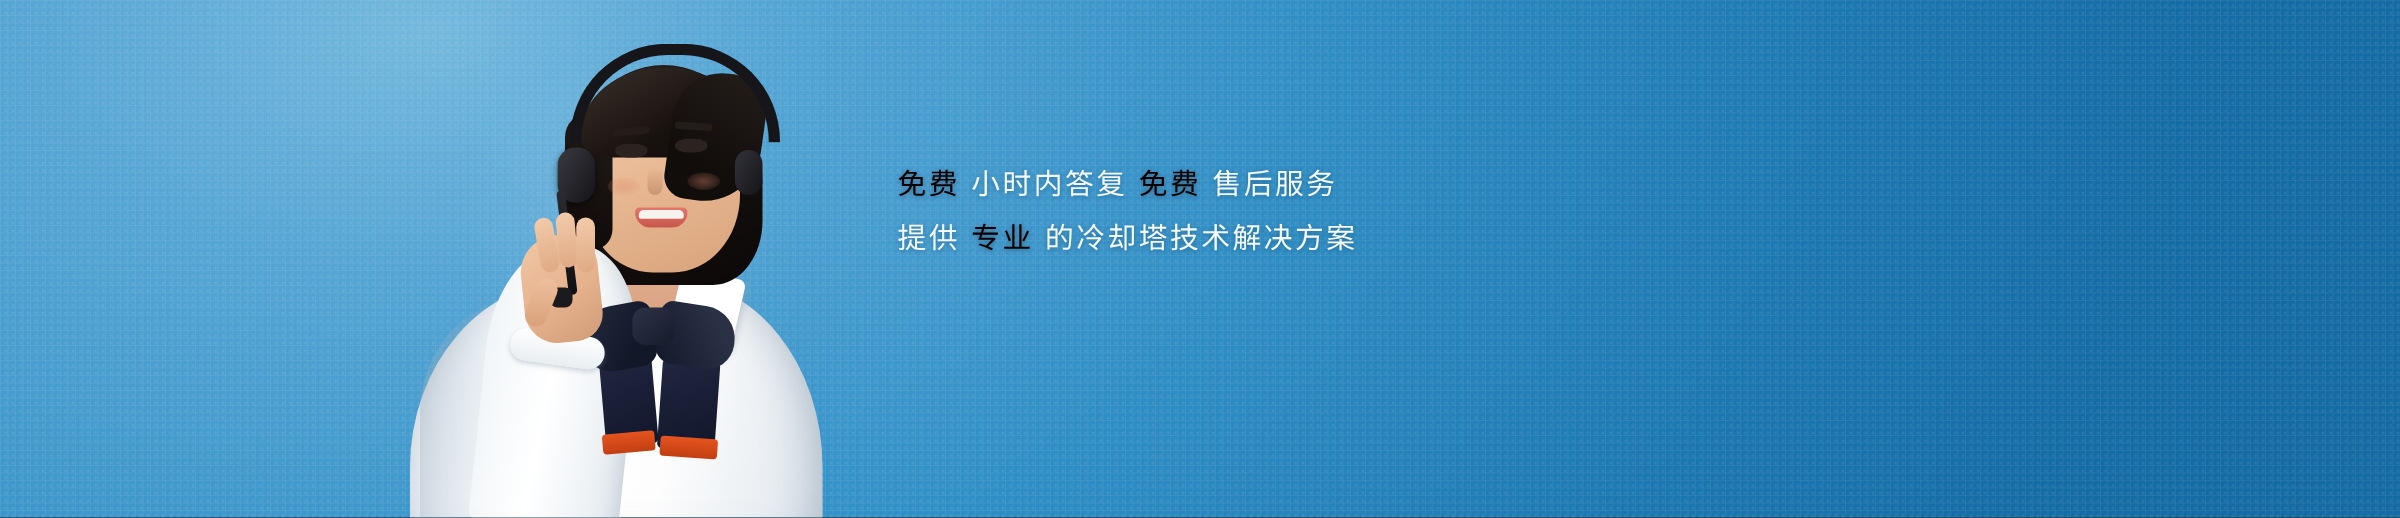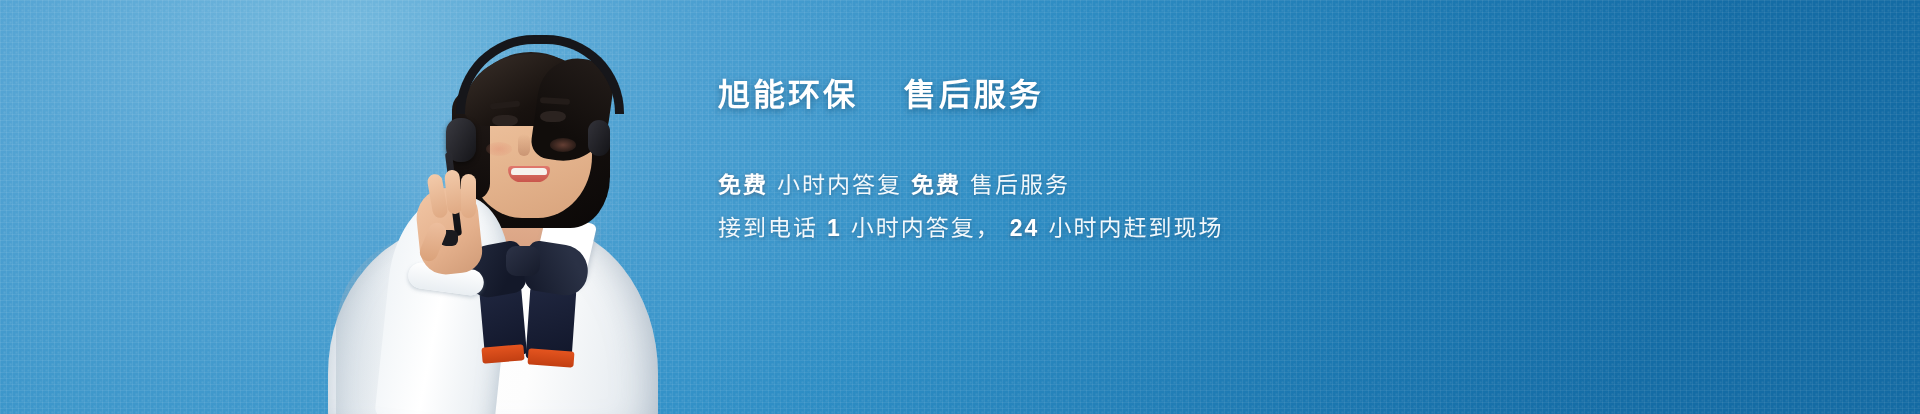--- a/index.html
+++ b/index.html
@@ -424,22 +424,22 @@
   }
   .line {
     font-size: 23px;
     color: #f2f8fc;
     letter-spacing: 2px;
     line-height: 43px;
     white-space: nowrap;
     text-shadow: 0 1px 4px rgba(7,48,80,0.40);
   }
   .hl {
-    color: #ffffff;
-    font-weight: bold;
+    color: #000000;
+    font-weight: normal;
     text-shadow: 0 1px 4px rgba(60,8,6,0.35);
   }
   .sp { display: inline-block; width: 9px; }
 </style>
 </head>
 <body>
 
 <div class="banner">
 
   <div class="bg-gradient"></div>
@@ -495,25 +495,20 @@
     <div class="op-cuff"></div>
     <div class="op-hand"></div>
     <div class="op-thumb"></div>
     <div class="finger f1"></div>
     <div class="finger f2"></div>
     <div class="finger f3"></div>
   </div>
 
   <div class="copy">
 
-    <div class="headline">
-      <span>旭能环保</span>
-      <span class="gap"></span>
-      <span>售后服务</span>
-    </div>
 
     <div class="lines">
       <div class="line"><span class="hl">免费</span><span class="sp"></span><span>小时内答复</span><span class="sp"></span><span class="hl">免费</span><span class="sp"></span><span>售后服务</span></div>
-      <div class="line"><span>接到电话</span><span class="sp"></span><span class="hl">1</span><span class="sp"></span><span>小时内答复，</span><span class="sp"></span><span class="hl">24</span><span class="sp"></span><span>小时内赶到现场</span></div>
+      <div class="line"><span>提供</span><span class="sp"></span><span class="hl">专业</span><span class="sp"></span><span>的冷却塔技术解决方案</span></div>
     </div>
 
   </div>
 </div>
 
 </body></html>

